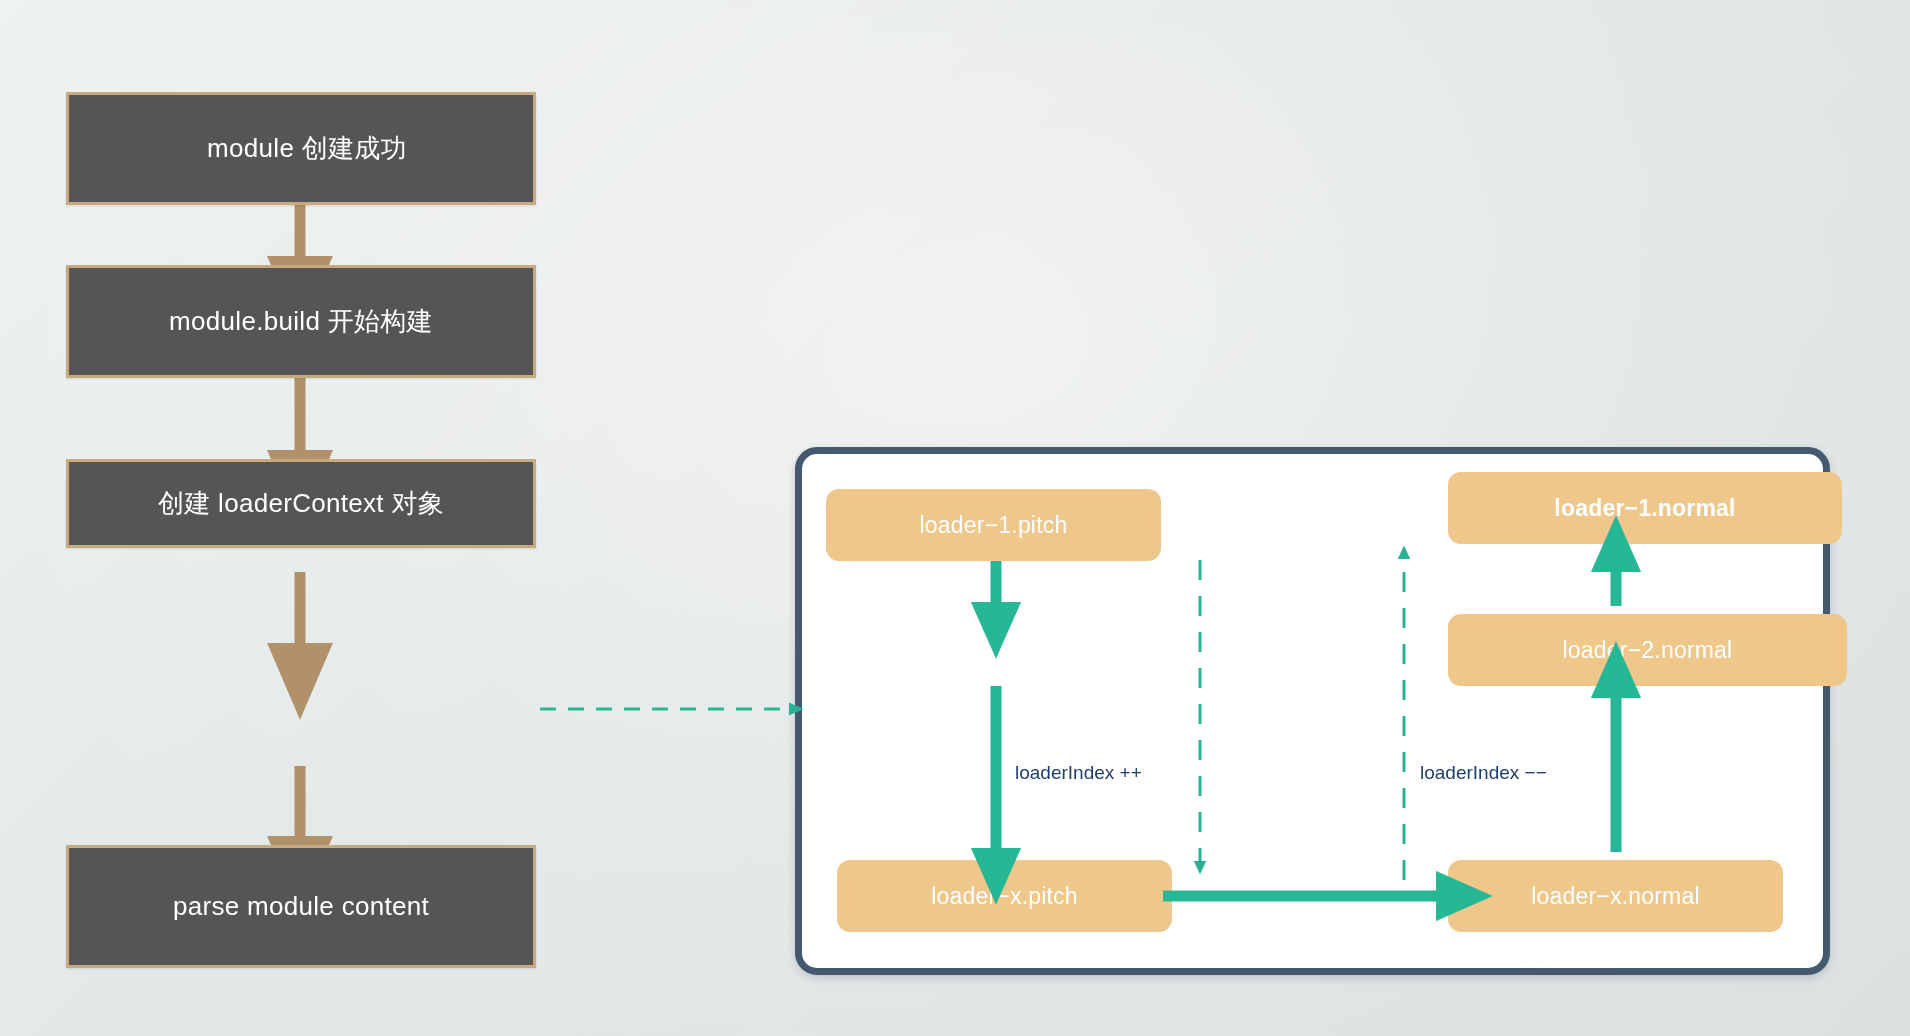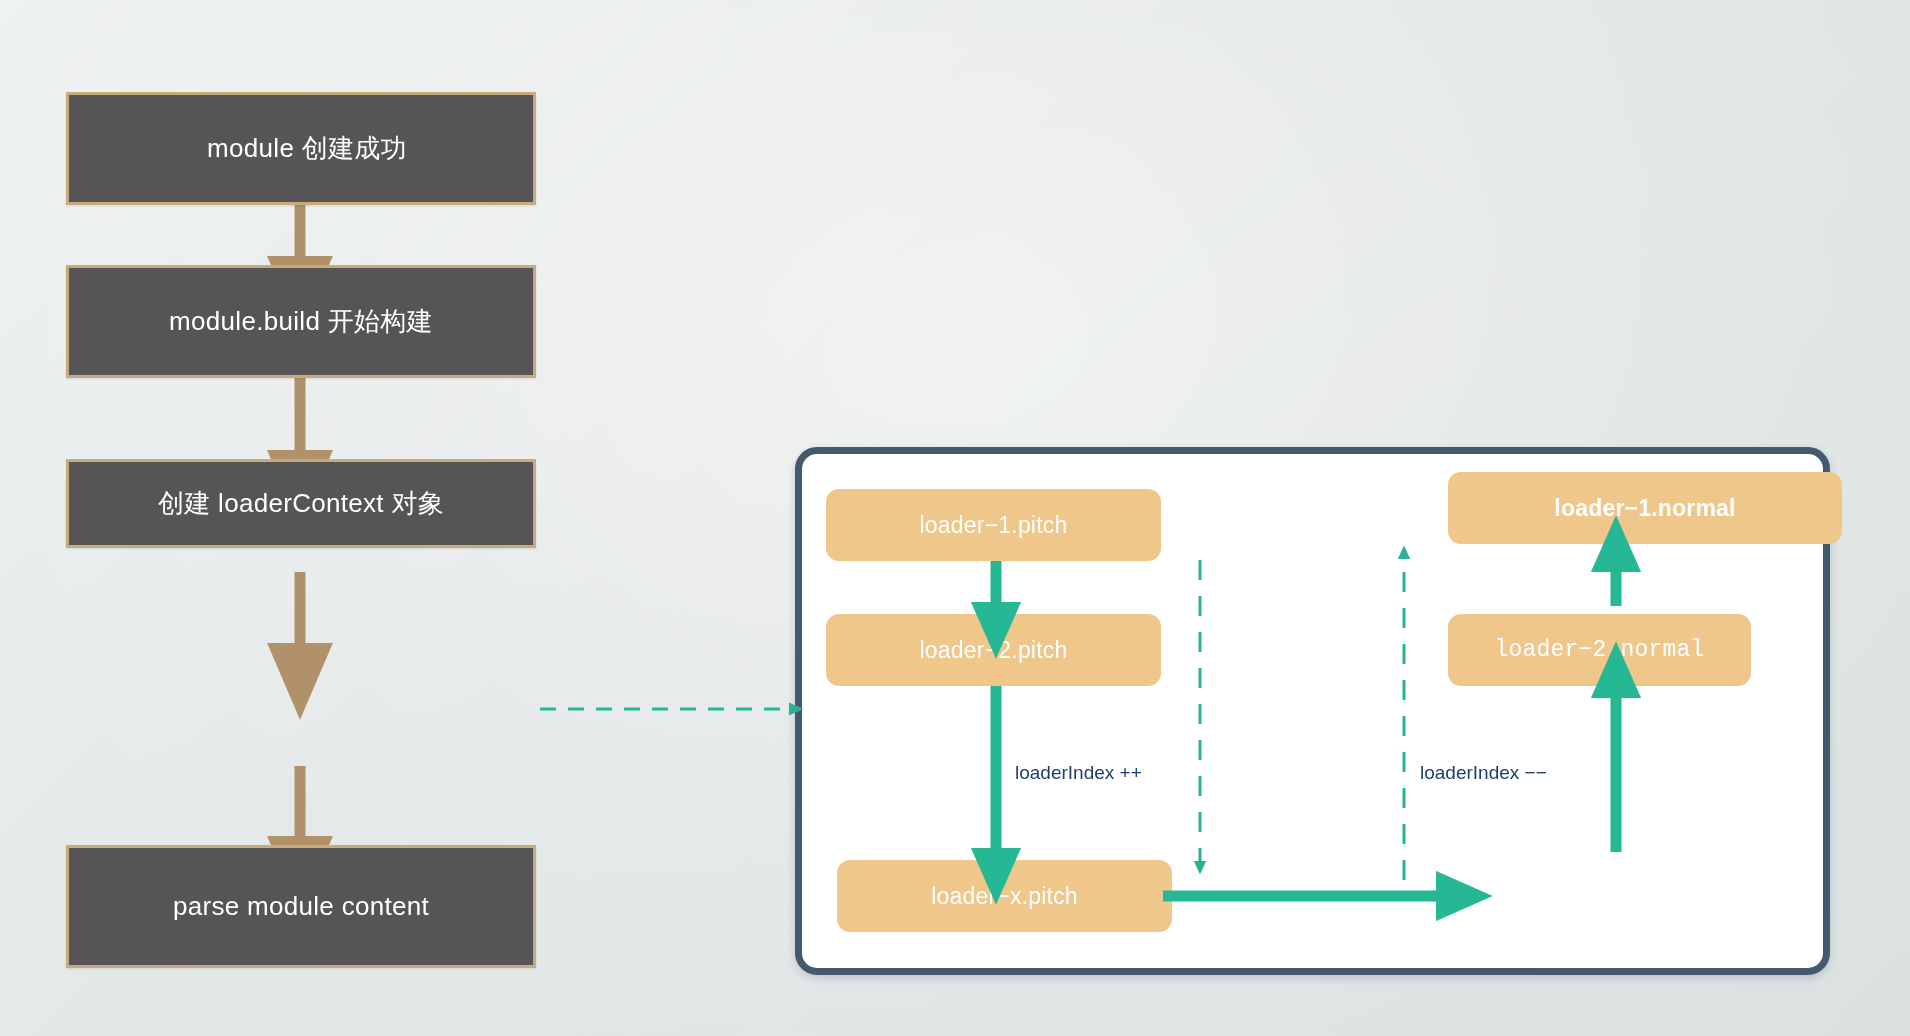--- a/index.html
+++ b/index.html
@@ -125,32 +125,32 @@
   <div class="flow-box" style="left:66px; top:845px; width:470px; height:123px;">
     <span>parse module content</span>
   </div>
 
   <div class="panel" style="left:795px; top:447px; width:1035px; height:528px;">
   </div>
 
   <div class="loader-box" style="left:826px; top:489px; width:335px; height:72px;">
     <span>loader−1.pitch</span>
   </div>
-  <div class="loader-box" style="left:826px; top:614px; width:335px; height:72px;">
-    <span>loader−2.pitch</span>
-  </div>
   <div class="loader-box" style="left:826px; top:860px; width:335px; height:72px;margin-left:11px;">
     <span>loader−x.pitch</span>
   </div>
 
   <div class="loader-box" style="left:1448px; top:472px; width:394px; height:72px;font-weight:bold;">
     <span>loader−1.normal</span>
   </div>
-  <div class="loader-box" style="left:1448px; top:614px; width:303px; height:72px;font-family:Liberation Mono, monospace;">
+  <div class="loader-box" style="left:1448px; top:614px; width:399px; height:72px;">
     <span>loader−2.normal</span>
+  </div>
+  <div class="loader-box" style="left:1448px; top:860px; width:335px; height:72px;">
+    <span>loader−x.normal</span>
   </div>
 
   <div class="idx-label" style="left:1015px; top:762px;">
     <span>loaderIndex ++</span>
   </div>
   <div class="idx-label" style="left:1420px; top:762px;">
     <span>loaderIndex −−</span>
   </div>
 
   <svg class="overlay arrows-green" viewBox="0 0 1910 1036" xmlns="http://www.w3.org/2000/svg">

